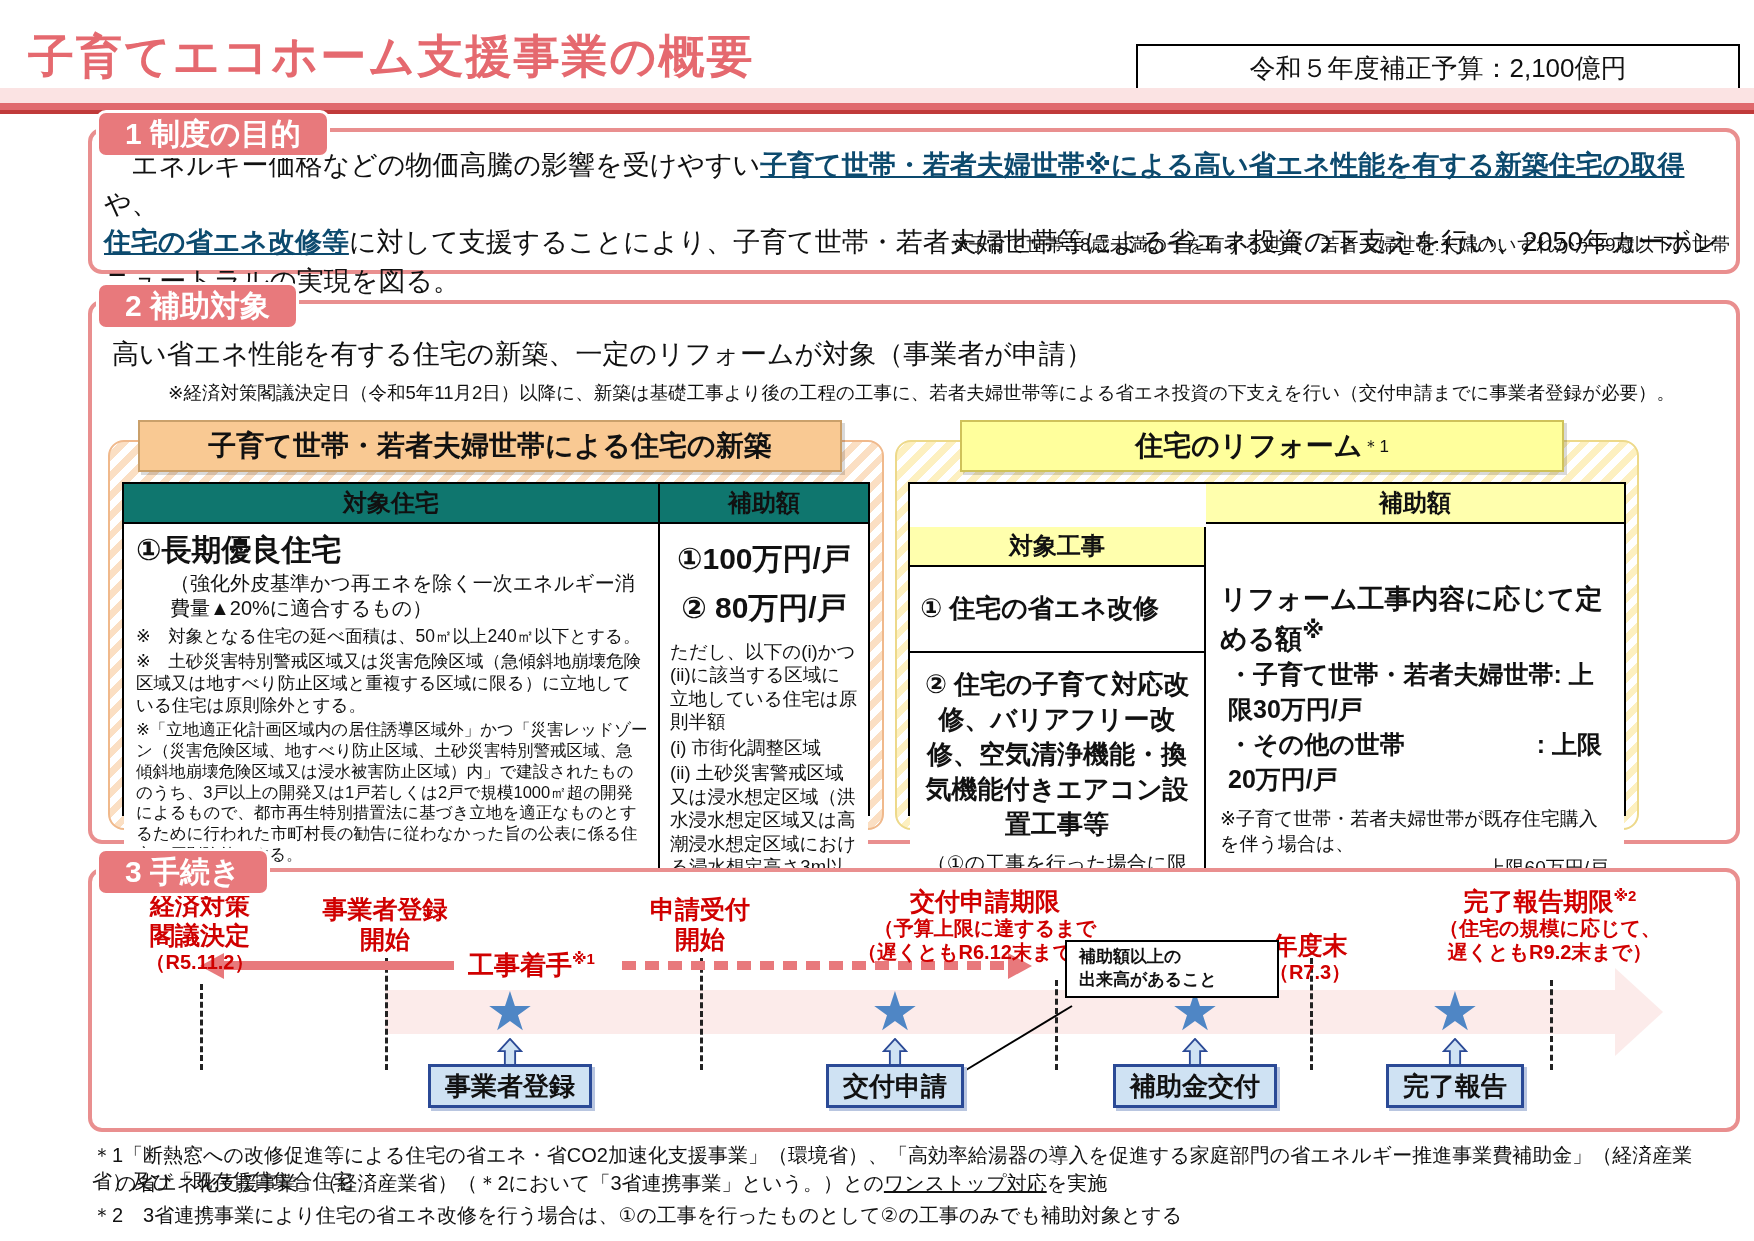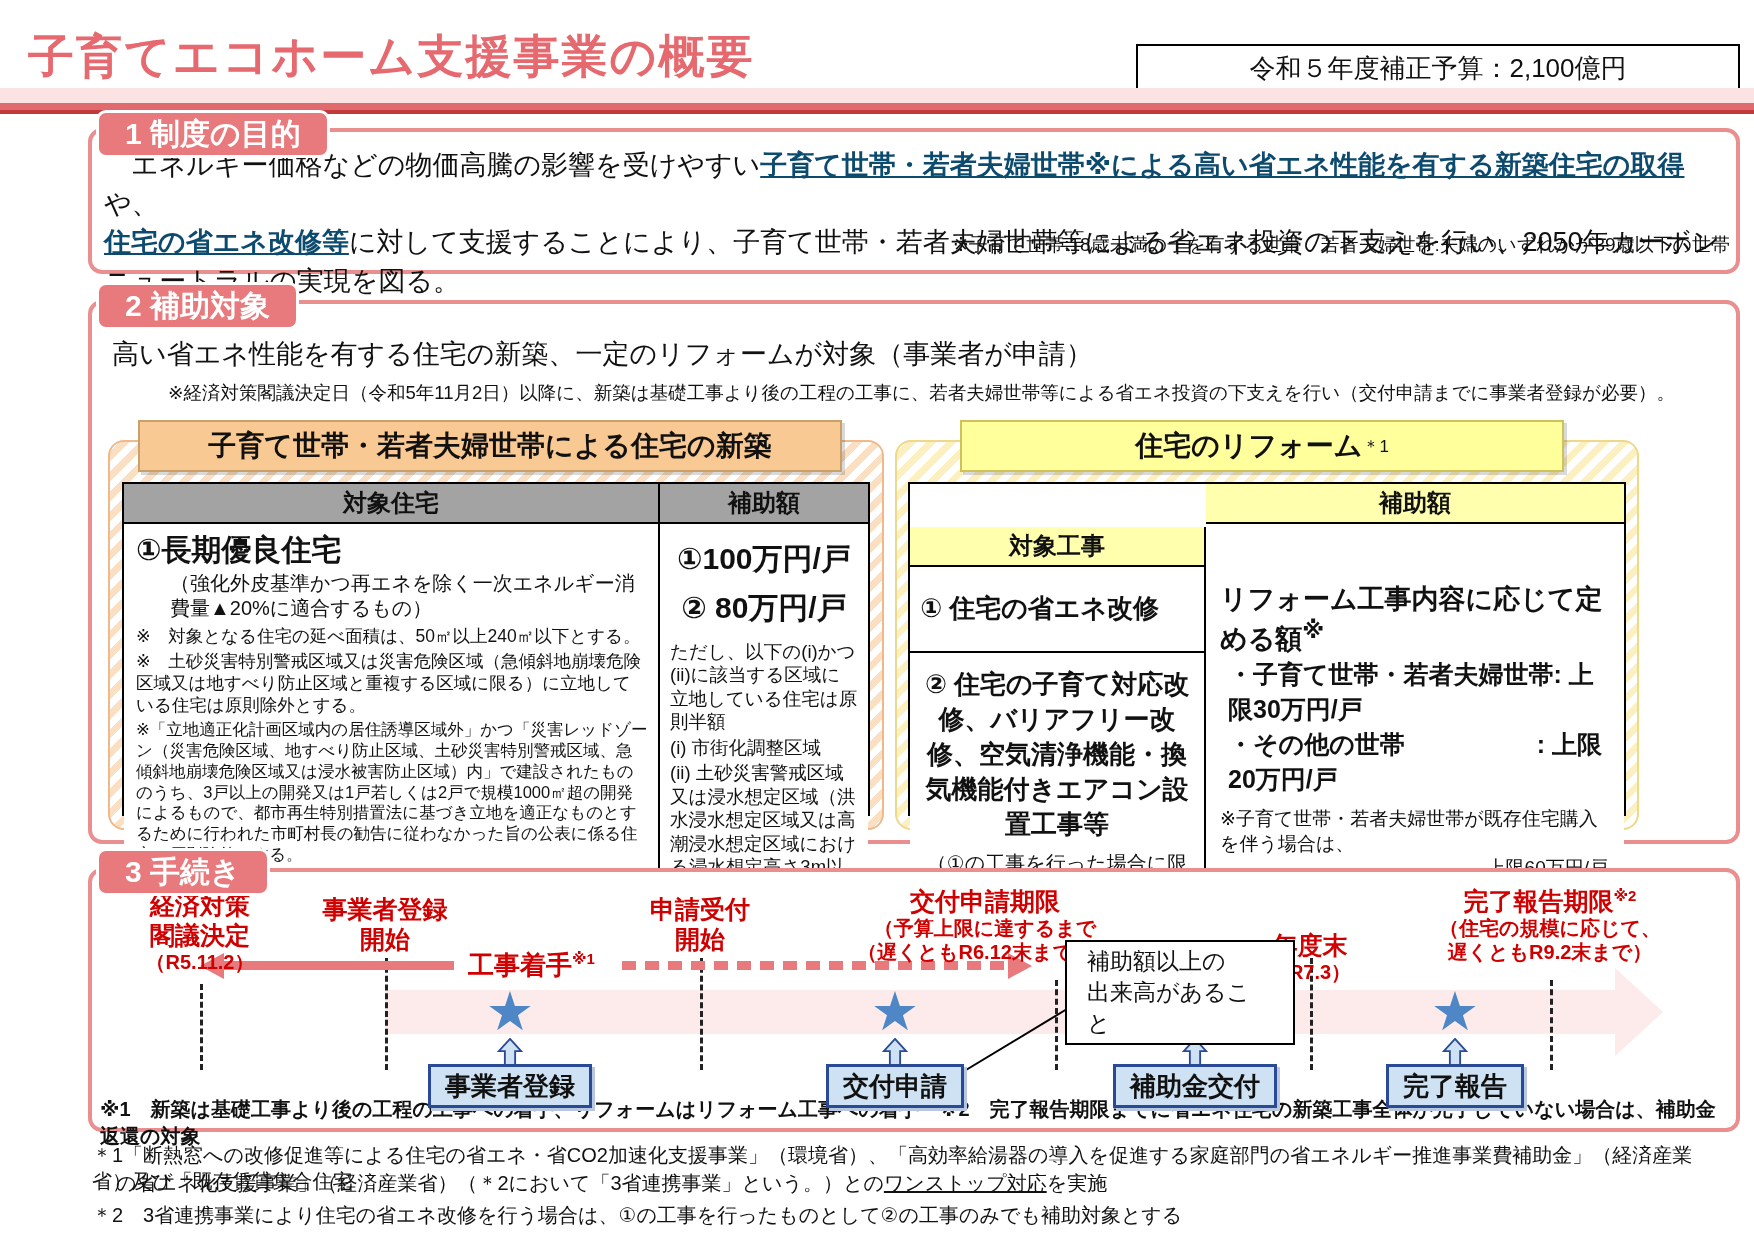--- a/index.html
+++ b/index.html
@@ -37,21 +37,21 @@
           font-size:28px;font-weight:bold;z-index:4;box-shadow:3px 3px 0 rgba(0,0,0,.15);}
   .barL{left:138px;top:420px;width:700px;background:#f9c993;border:2px solid #caa06a;}
   .barR{left:960px;top:420px;width:600px;background:#ffff9c;border:2px solid #cfc25a;}
   .bigbar sup{font-size:17px;font-weight:normal;}
   .tbl{background:#fff;border:2px solid #000;display:flex;flex-direction:column;}
   .tblL{left:122px;top:482px;width:744px;height:330px;}
   .tblR{left:908px;top:482px;width:714px;height:330px;}
   .trow{display:flex;flex:0 0 auto;}
   .hcell{display:flex;align-items:center;justify-content:center;font-size:24px;font-weight:bold;
          border-bottom:2px solid #000;height:40px;box-sizing:border-box;}
-  .hL{background:#a3a3a3;} .hR{background:#ffffad;}
+  .hL{background:#0f766e;} .hR{background:#ffffad;}
   .vline{border-right:2px solid #000;box-sizing:border-box;}
   .cell{box-sizing:border-box;background:#fff;}
   .itemBig{font-size:30px;font-weight:bold;line-height:1.3;}
   .zehNote{font-size:20px;line-height:1.25;margin:2px 0 4px 34px;}
   .smNote{font-size:17.5px;line-height:1.26;margin-top:3px;}
   .amtBig{font-size:30px;font-weight:bold;text-align:center;line-height:1.5;margin-top:4px;}
   .amtNote{font-size:18.5px;line-height:1.27;margin-top:10px;}
   .workBig{font-size:26px;font-weight:bold;line-height:1.35;}
   .refTitle{font-size:27px;font-weight:bold;}
   .refLine{font-size:25px;font-weight:bold;line-height:1.4;}
@@ -73,21 +73,21 @@
   .worklbl sup{font-size:15px;}
   .band{left:385px;top:990px;width:1230px;height:44px;background:#fcebea;z-index:0;}
   .bandhead{left:1615px;top:968px;width:0;height:0;border-top:44px solid transparent;
             border-bottom:44px solid transparent;border-left:48px solid #fcebea;z-index:0;}
   .star{transform:translateX(-50%);font-size:54px;color:#4f86c5;z-index:3;line-height:1;}
   .stepbox{transform:translateX(-50%);height:38px;background:#cfe2f3;border:3px solid #2b4a96;
            box-shadow:3px 3px 0 #b9c6e0;display:flex;align-items:center;justify-content:center;
            font-size:26px;font-weight:bold;z-index:3;padding:0 14px;white-space:nowrap;}
   .conn{transform:translateX(-50%);z-index:3;}
   .callout{left:1065px;top:940px;width:186px;background:#fff;border:2px solid #000;
-           font-size:23px;font-weight:normal;line-height:1.35;padding:4px 20px;z-index:4;}
+           font-size:17px;font-weight:bold;line-height:1.35;padding:4px 12px;z-index:4;}
   .s3note{left:100px;top:1096px;width:1632px;font-size:20px;font-weight:bold;}
 
   
   .fnote{font-size:20px;line-height:1.3;}
   .fu{text-decoration:underline;}
 </style>
 </head>
 <body>
 
 <div class="page">
@@ -246,21 +246,20 @@
   <div class="abs stepbox" style="left:1455px;top:1064px;">完了報告</div>
 
   <svg class="abs" style="left:900px;top:1000px;" width="200" height="90">
       <line x1="172" y1="6" x2="66" y2="70" stroke="#000" stroke-width="2"></line>
     </svg>
   <div class="abs callout">
     <div>補助額以上の</div>
     <div>出来高があること</div>
   </div>
 
-  <div class="abs s3note">※1　新築は基礎工事より後の工程の工事への着手、リフォームはリフォーム工事への着手　※2　完了報告期限までに省エネ住宅の新築工事全体が完了していない場合は、補助金返還の対象</div>
 
   <div class="abs fnote" style="left:92px;top:1142px;width:1640px;">＊1「断熱窓への改修促進等による住宅の省エネ・省CO2加速化支援事業」（環境省）、「高効率給湯器の導入を促進する家庭部門の省エネルギー推進事業費補助金」（経済産業省）及び「既存賃貸集合住宅</div>
   <div class="abs fnote" style="left:116px;top:1170px;width:1600px;">
     <span>の省エネ化支援事業」（経済産業省）（＊2において「3省連携事業」という。）との</span><span class="fu">ワンストップ対応</span><span>を実施</span>
   </div>
   <div class="abs fnote" style="left:92px;top:1202px;width:1640px;">＊2　3省連携事業により住宅の省エネ改修を行う場合は、①の工事を行ったものとして②の工事のみでも補助対象とする</div>
 
 </div>
 
 </body></html>

